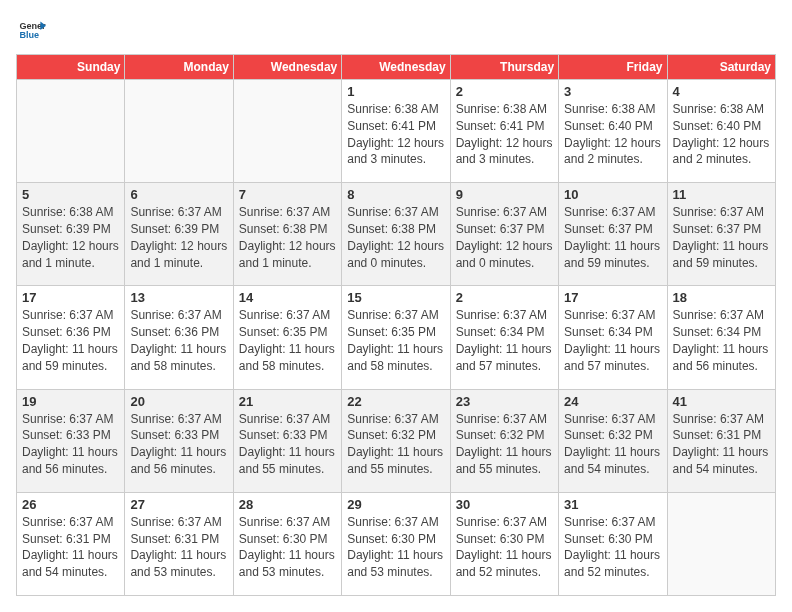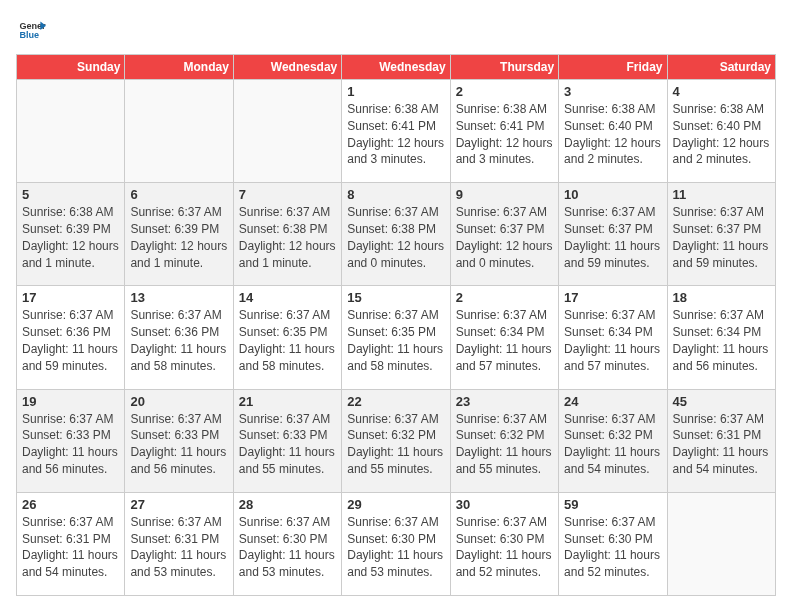--- a/index.html
+++ b/index.html
@@ -229,21 +229,21 @@
           </td>
           <td>
             <div class="day-num">23</div>
             <div class="day-info">Sunrise: 6:37 AM<br>Sunset: 6:32 PM<br>Daylight: 11 hours<br>and 55 minutes.</div>
           </td>
           <td>
             <div class="day-num">24</div>
             <div class="day-info">Sunrise: 6:37 AM<br>Sunset: 6:32 PM<br>Daylight: 11 hours<br>and 54 minutes.</div>
           </td>
           <td>
-            <div class="day-num">45</div>
+            <div class="day-num">41</div>
             <div class="day-info">Sunrise: 6:37 AM<br>Sunset: 6:31 PM<br>Daylight: 11 hours<br>and 54 minutes.</div>
           </td>
         </tr>
         <tr>
           <td>
             <div class="day-num">26</div>
             <div class="day-info">Sunrise: 6:37 AM<br>Sunset: 6:31 PM<br>Daylight: 11 hours<br>and 54 minutes.</div>
           </td>
           <td>
             <div class="day-num">27</div>
@@ -255,20 +255,20 @@
           </td>
           <td>
             <div class="day-num">29</div>
             <div class="day-info">Sunrise: 6:37 AM<br>Sunset: 6:30 PM<br>Daylight: 11 hours<br>and 53 minutes.</div>
           </td>
           <td>
             <div class="day-num">30</div>
             <div class="day-info">Sunrise: 6:37 AM<br>Sunset: 6:30 PM<br>Daylight: 11 hours<br>and 52 minutes.</div>
           </td>
           <td>
-            <div class="day-num">59</div>
+            <div class="day-num">31</div>
             <div class="day-info">Sunrise: 6:37 AM<br>Sunset: 6:30 PM<br>Daylight: 11 hours<br>and 52 minutes.</div>
           </td>
           <td class="empty"></td>
         </tr>
       </tbody>
   </table>
 </div>
 
 </body></html>

